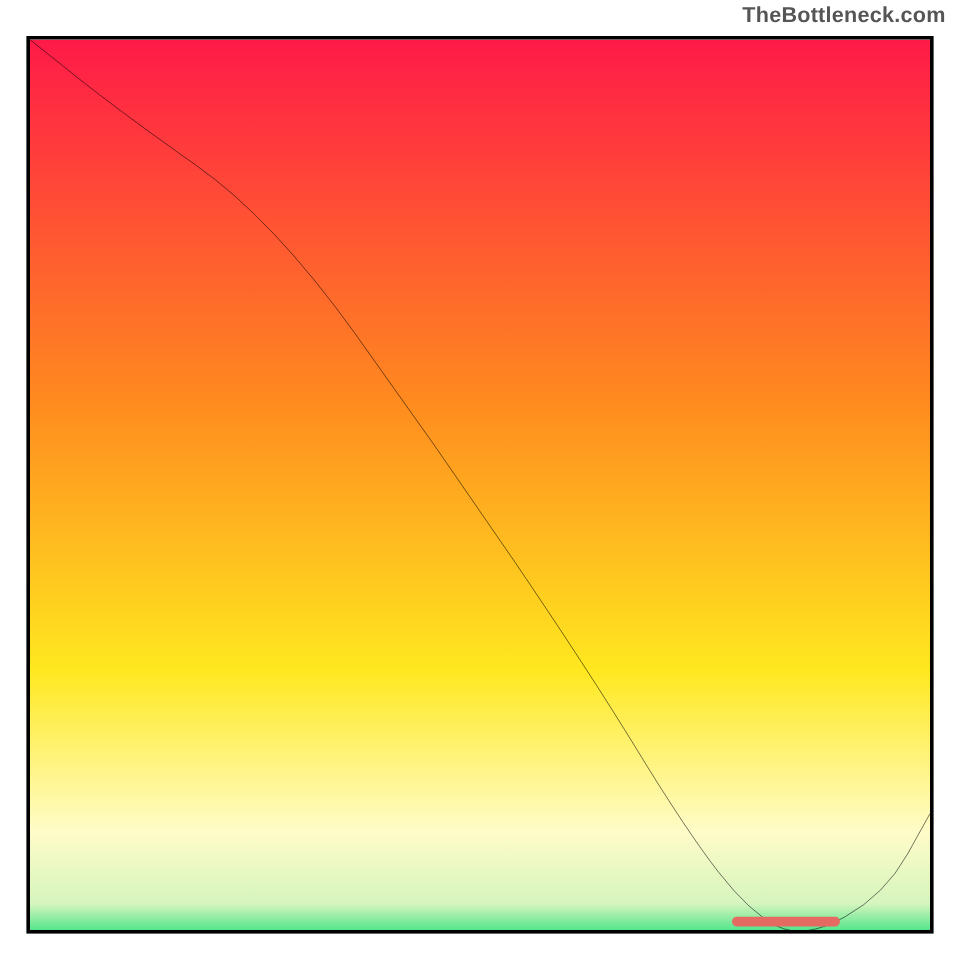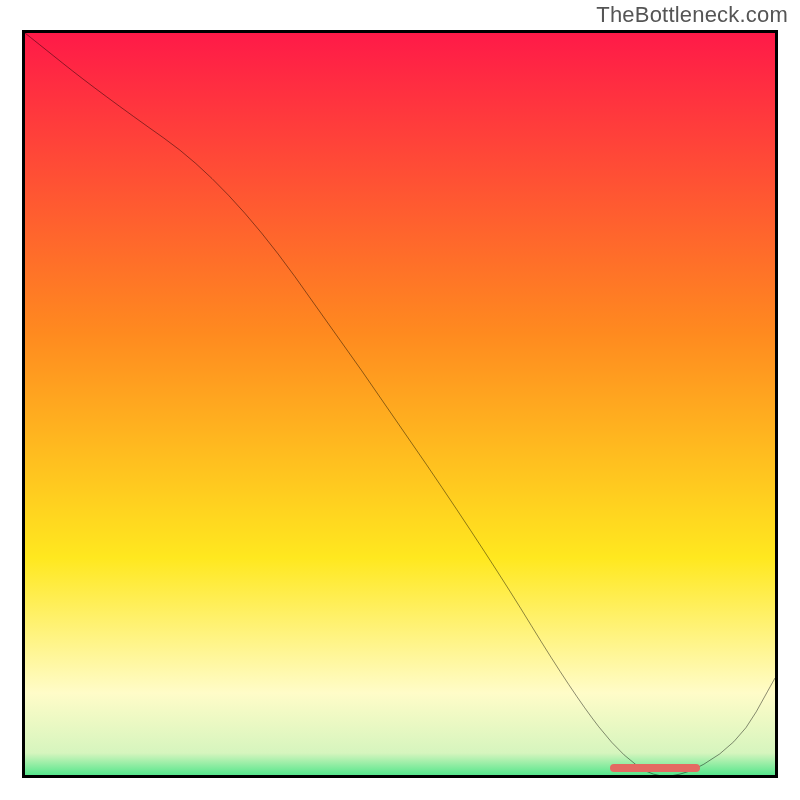--- a/index.html
+++ b/index.html
@@ -13,22 +13,22 @@
   }
   .stage {
     position: relative;
     width: 800px;
     height: 800px;
   }
   .watermark {
     position: absolute;
     top: 2px;
     right: 12px;
-    font-size: 22px;
-    font-weight: 400;
+    font-size: 18px;
+    font-weight: 700;
     color: #555;
     letter-spacing: 0.2px;
   }
   .plot-frame {
     position: absolute;
     left: 22px;
     top: 30px;
     width: 756px;
     height: 748px;
     border: 3px solid #000;

